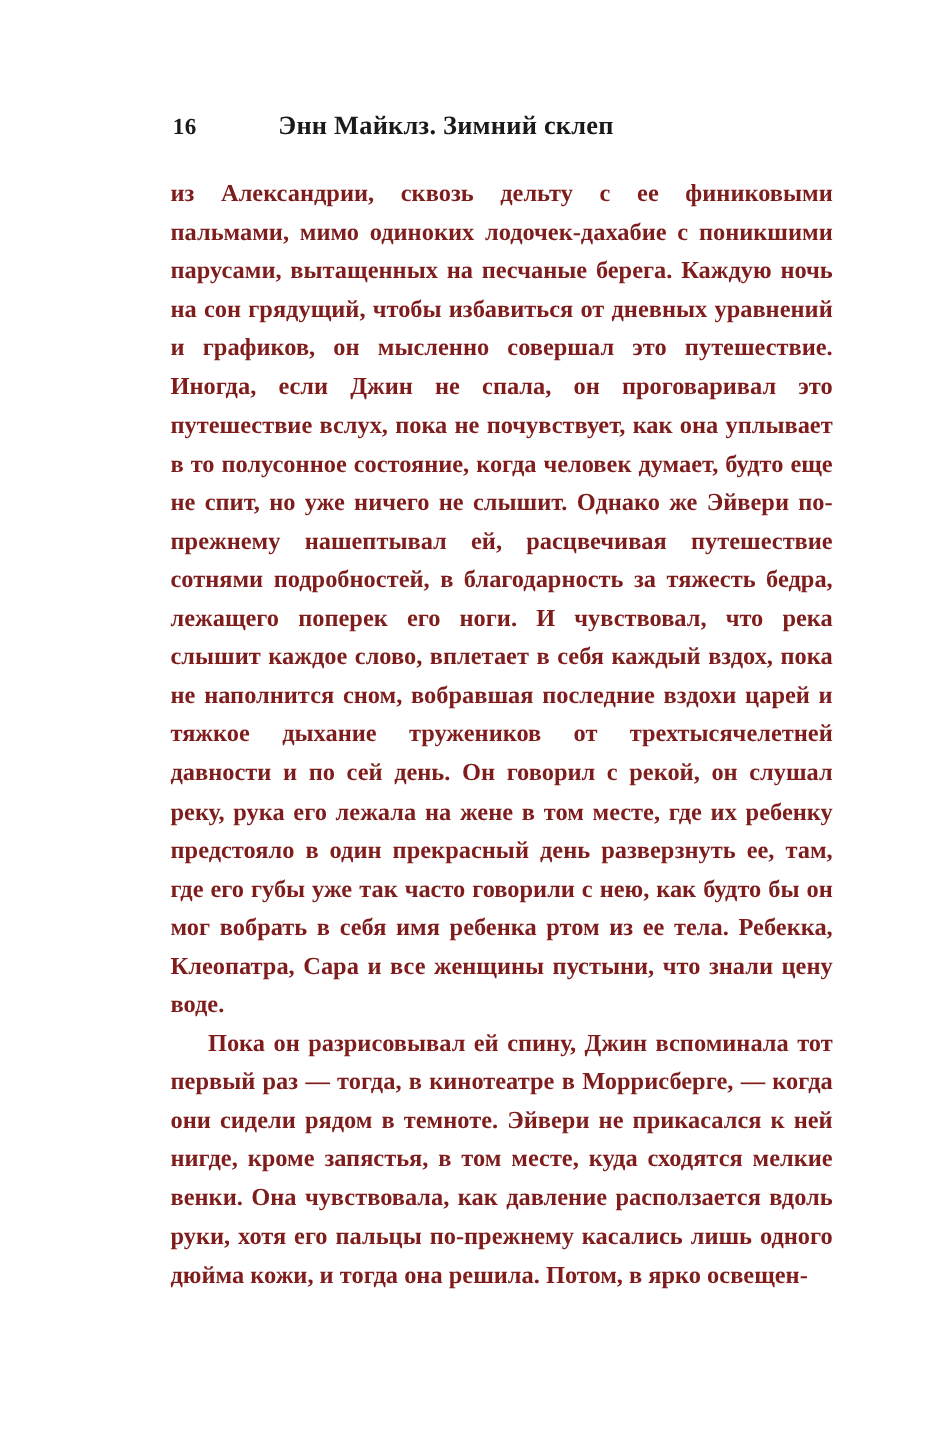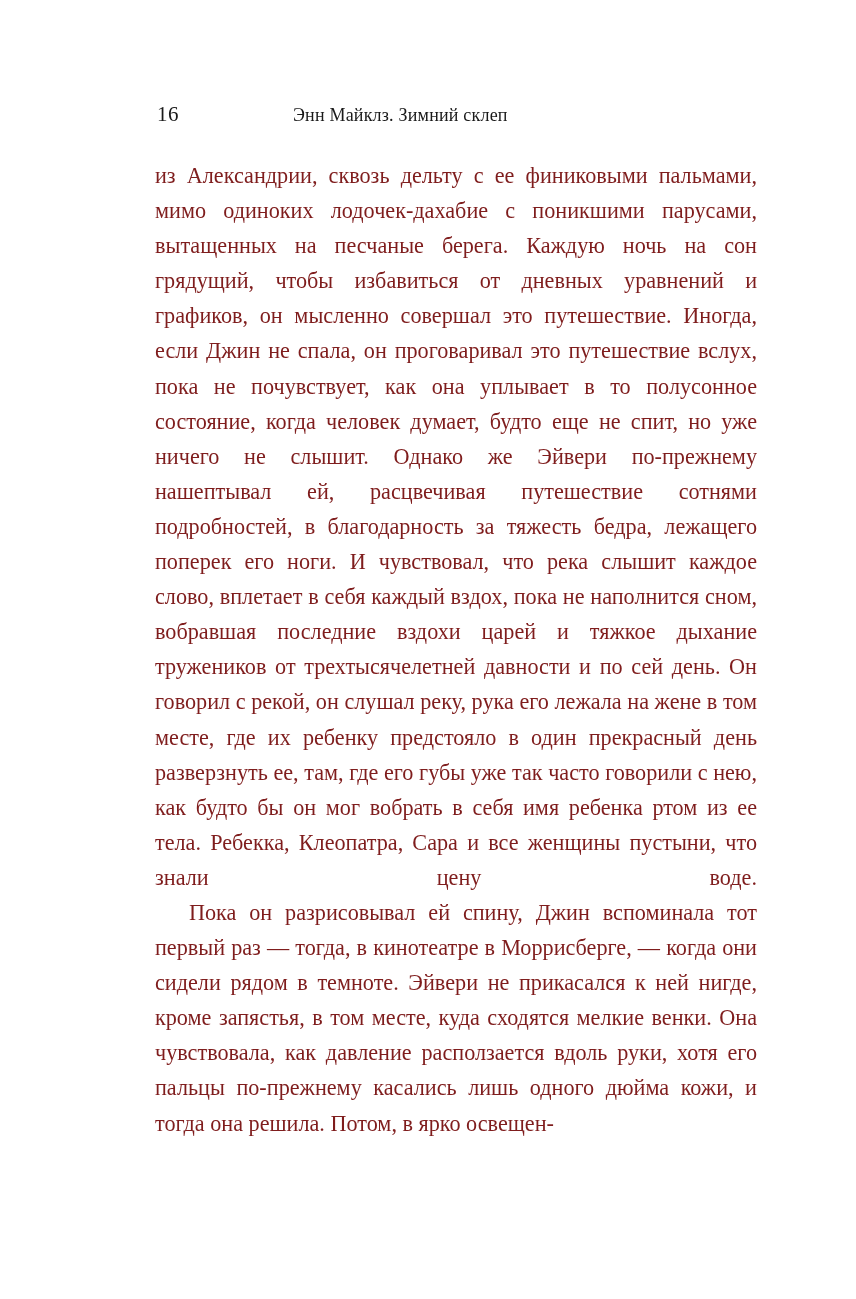--- a/index.html
+++ b/index.html
@@ -13,38 +13,39 @@
     font-family: "Liberation Serif", serif;
     color: #1a1a1a;
     overflow: hidden;
   }
   .page {
     position: relative;
     width: 856px;
     height: 1299px;
     box-sizing: border-box;
     padding: 0;
+    font-weight: bold;
   }
   .running-head {
     position: absolute;
     top: 102px;
     left: 157px;
     width: 600px;
     height: 26px;
     display: flex;
     align-items: baseline;
   }
   .folio {
     font-size: 21px;
     letter-spacing: 0.5px;
     color: #1a1a1a;
   }
   .head-title {
-    font-size: 18px;
-    margin-left: 114px;
+    font-size: 24px;
+    margin-left: 74px;
     letter-spacing: 0.2px;
     color: #1a1a1a;
     white-space: nowrap;
   }
   .text-block {
     position: absolute;
     top: 158px;
     left: 155px;
     width: 602px;
   }

